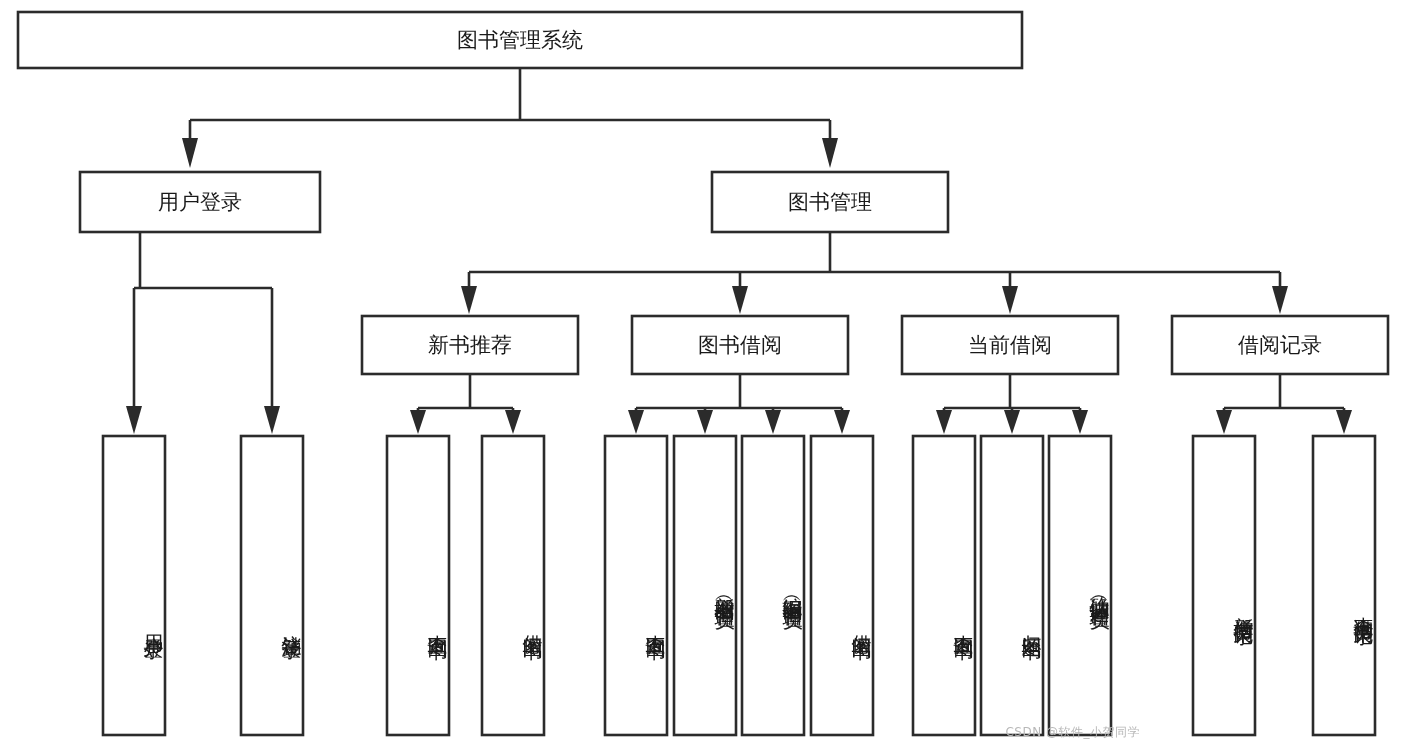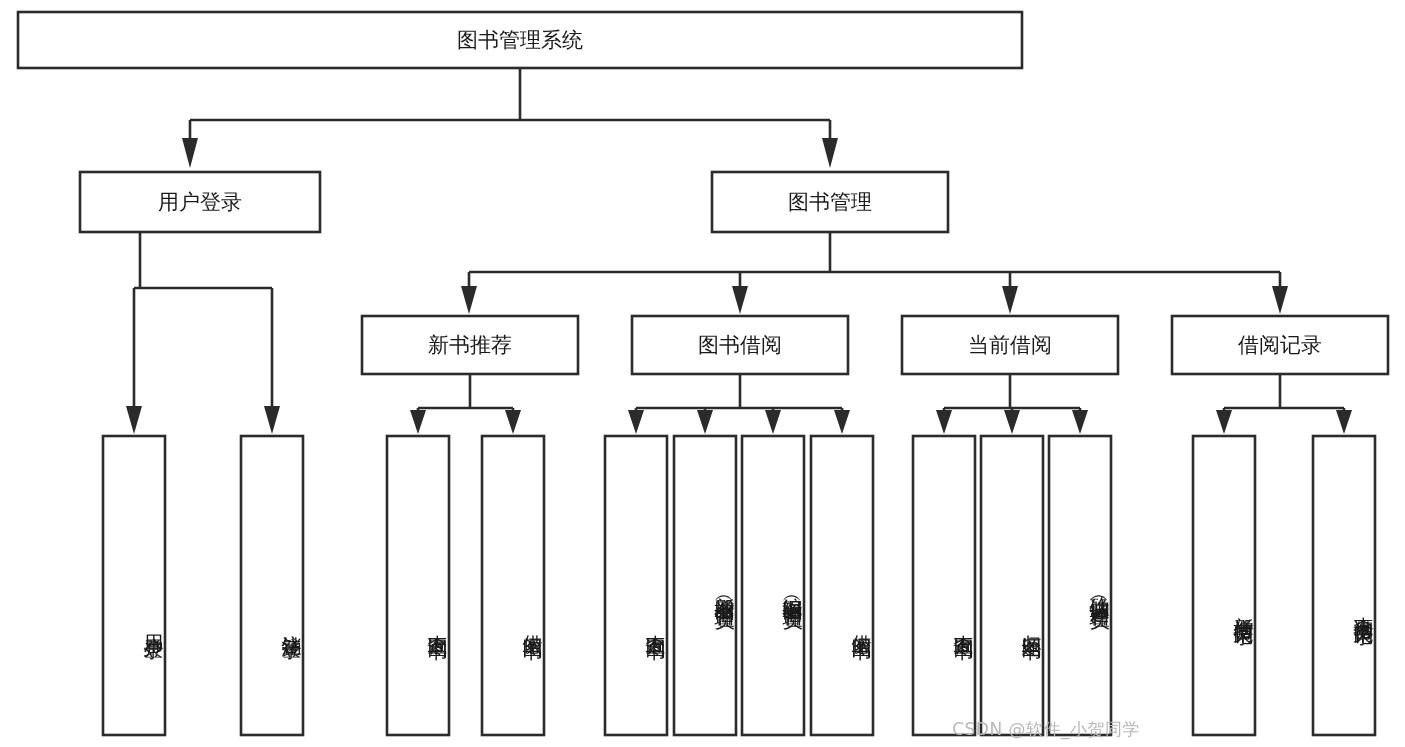--- a/index.html
+++ b/index.html
@@ -61,21 +61,21 @@
     align-items: flex-start;
     justify-content: center;
     white-space: nowrap;
     pointer-events: none;
   }
   .watermark {
     position: absolute;
     right: 8px;
     bottom: 6px;
     font-family: "DejaVu Sans", "Liberation Sans", sans-serif;
-    font-size: 17px;
+    font-size: 12px;
     color: #b8b8b8;
     white-space: nowrap;
     letter-spacing: 0.5px;
     margin-left: 28px;
   }
 </style>
 </head>
 <body>
 
 <div id="diagram-root">

